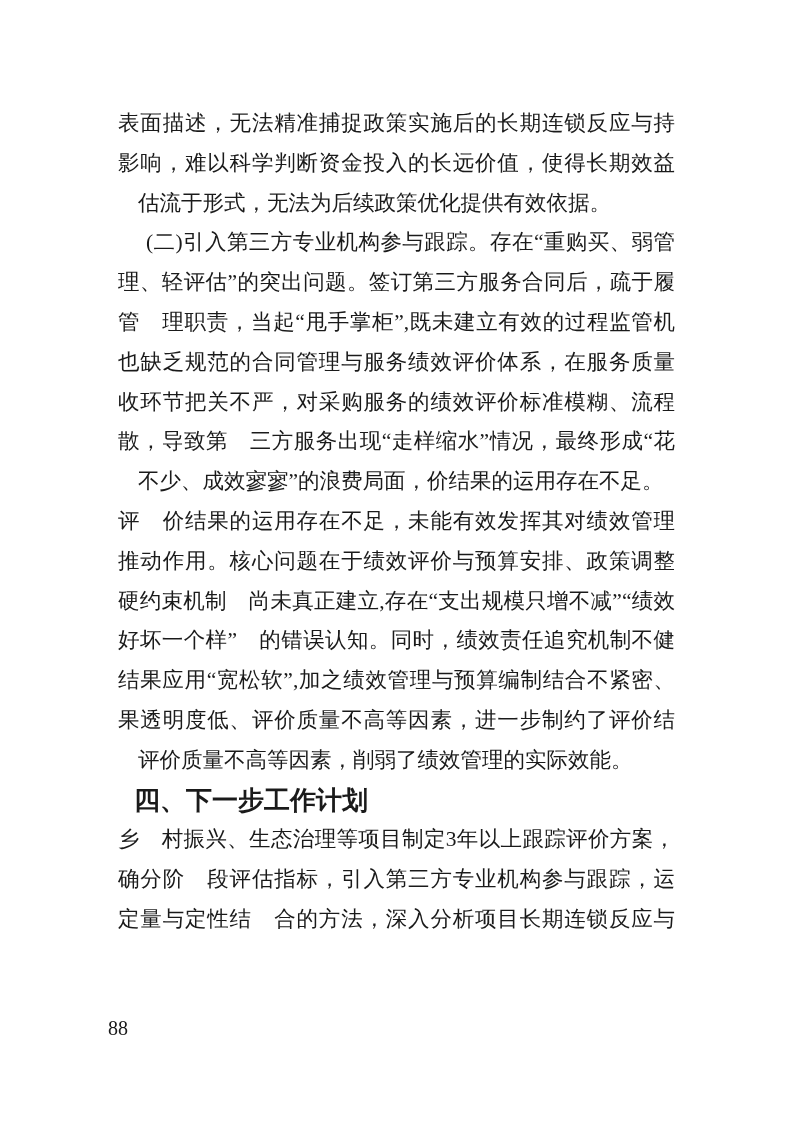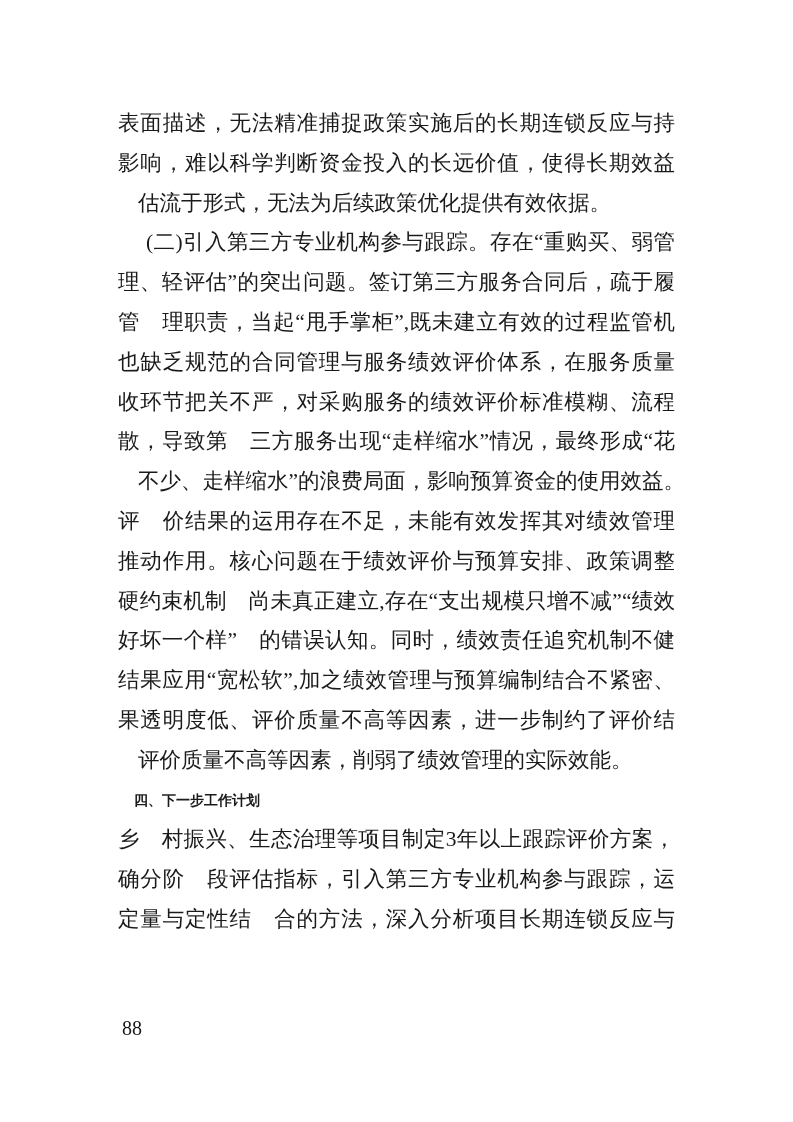--- a/index.html
+++ b/index.html
@@ -33,49 +33,49 @@
   }
   .line.natural {
     text-align: left;
     text-align-last: left;
     white-space: nowrap;
     margin-left: 20px;
   }
   .line.heading {
     font-family: "Liberation Sans", "DejaVu Sans", sans-serif;
     font-weight: bold;
-    font-size: 14px;
+    font-size: 26px;
     text-align: left;
     text-align-last: left;
     white-space: nowrap;
   }
   .page-number {
     position: absolute;
-    left: 122px;
+    left: 108px;
     top: 1015px;
     font-size: 20px;
     line-height: 26px;
     color: #1a1a1a;
   }
 </style>
 </head>
 <body>
 
 <div class="page">
   <div class="text-block" id="text-block">
       <div class="line">表面描述，无法精准捕捉政策实施后的长期连锁反应与持续</div>
       <div class="line">影响，难以科学判断资金投入的长远价值，使得长期效益评</div>
       <div class="line natural">估流于形式，无法为后续政策优化提供有效依据。</div>
       <div class="line" style="text-indent: 28px;">(二)引入第三方专业机构参与跟踪。存在“重购买、弱管</div>
       <div class="line">理、轻评估”的突出问题。签订第三方服务合同后，疏于履行</div>
       <div class="line">管　理职责，当起“甩手掌柜”,既未建立有效的过程监管机制，</div>
       <div class="line">也缺乏规范的合同管理与服务绩效评价体系，在服务质量验</div>
       <div class="line">收环节把关不严，对采购服务的绩效评价标准模糊、流程松</div>
       <div class="line">散，导致第　三方服务出现“走样缩水”情况，最终形成“花钱</div>
-      <div class="line natural">不少、走样缩水”的浪费局面，影响预算资金的使用效益。</div>
+      <div class="line natural">不少、成效寥寥”的浪费局面，价结果的运用存在不足。</div>
       <div class="line">评　价结果的运用存在不足，未能有效发挥其对绩效管理的</div>
       <div class="line">推动作用。核心问题在于绩效评价与预算安排、政策调整的</div>
       <div class="line">硬约束机制　尚未真正建立,存在“支出规模只增不减”“绩效</div>
       <div class="line">好坏一个样”　的错误认知。同时，绩效责任追究机制不健全、</div>
       <div class="line">结果应用“宽松软”,加之绩效管理与预算编制结合不紧密、结</div>
       <div class="line">果透明度低、评价质量不高等因素，进一步制约了评价结果</div>
       <div class="line natural">评价质量不高等因素，削弱了绩效管理的实际效能。</div>
       <div class="line heading" style="text-indent: 16px;">四、下一步工作计划</div>
       <div class="line">乡　村振兴、生态治理等项目制定3年以上跟踪评价方案，明</div>
       <div class="line">确分阶　段评估指标，引入第三方专业机构参与跟踪，运用</div>

